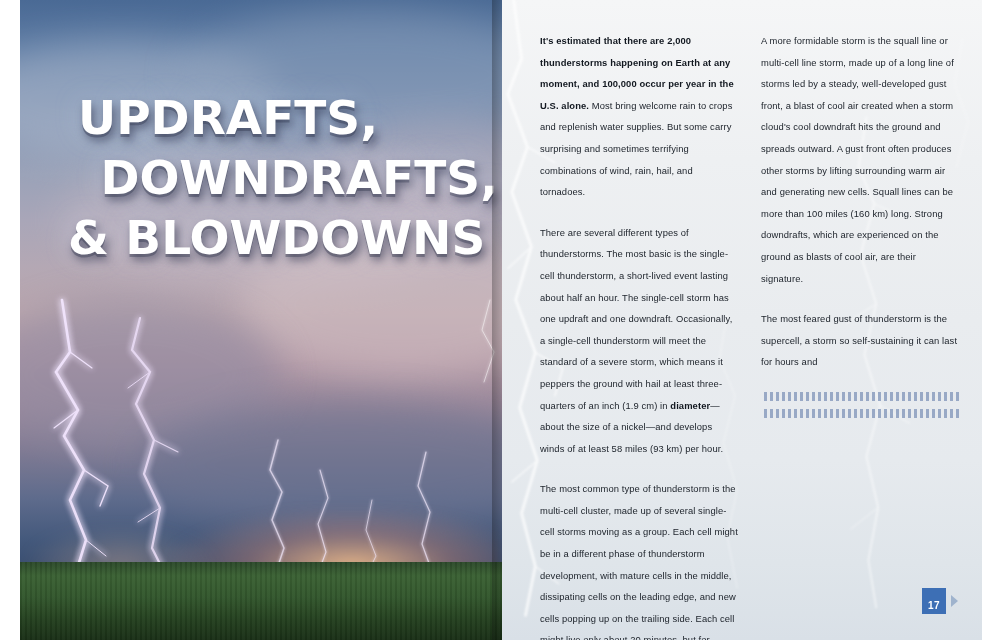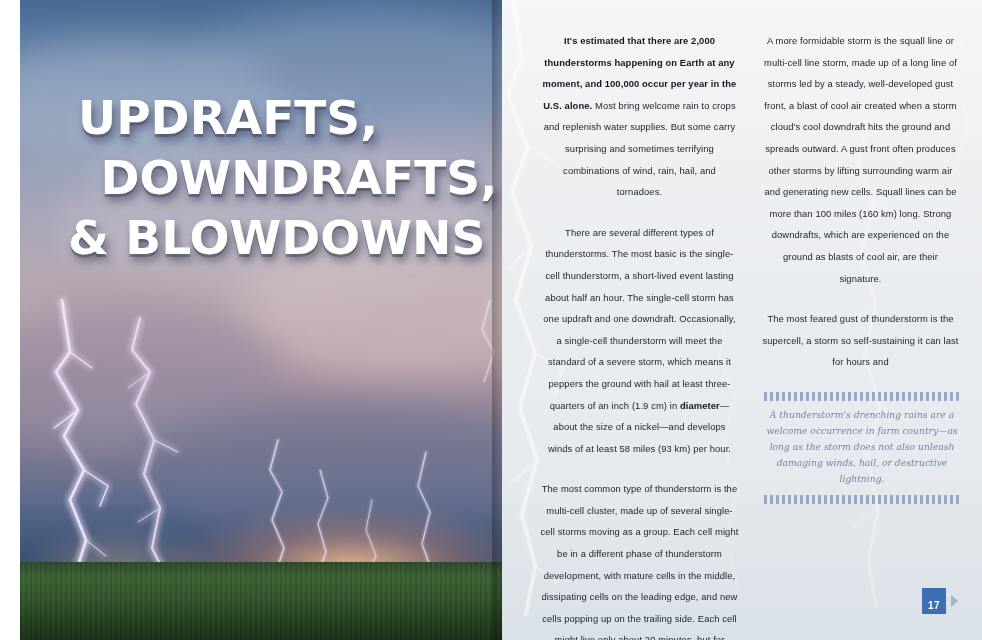--- a/index.html
+++ b/index.html
@@ -160,21 +160,20 @@
   }
   .col { width: 199px; }
 
   p.body {
     margin: 0 0 19px 0;
     font-size: 9.4px;
     line-height: 21.6px;
     color: #20262e;
     font-family: "Liberation Sans", sans-serif;
     letter-spacing: .1px;
-    text-align: center;
   }
   p.body b { font-weight: bold; color: #121820; }
 
   
   .pullquote {
     position: absolute;
     left: 262px;
     top: 392px;
     width: 196px;
     text-align: center;
@@ -338,21 +337,20 @@
         <p class="body">The most common type of thunderstorm is the multi-cell cluster, made up of several single-cell storms moving as a group. Each cell might be in a different phase of thunderstorm development, with mature cells in the middle, dissipating cells on the leading edge, and new cells popping up on the trailing side. Each cell might live only about 20 minutes, but for people on the ground, the entire experience can last several hours.</p>
       </div>
       <div class="col">
         <p class="body">A more formidable storm is the squall line or multi-cell line storm, made up of a long line of storms led by a steady, well-developed gust front, a blast of cool air created when a storm cloud's cool downdraft hits the ground and spreads outward. A gust front often produces other storms by lifting surrounding warm air and generating new cells. Squall lines can be more than 100 miles (160 km) long. Strong downdrafts, which are experienced on the ground as blasts of cool air, are their signature.</p>
         <p class="body">The most feared gust of thunderstorm is the supercell, a storm so self-sustaining it can last for hours and</p>
       </div>
     </div>
 
     <div class="pullquote">
       <div class="pq-rule"></div>
-      <div class="pq-text">A thunderstorm's drenching rains are a welcome occurrence in farm country—as long as the storm does not also unleash damaging winds, hail, or destructive lightning.</div>
       <div class="pq-rule bottom"></div>
     </div>
 
     <div class="folio">
       <div class="folio-num">17</div>
       <div class="folio-arrow"></div>
     </div>
   </div>
 
 </div>

